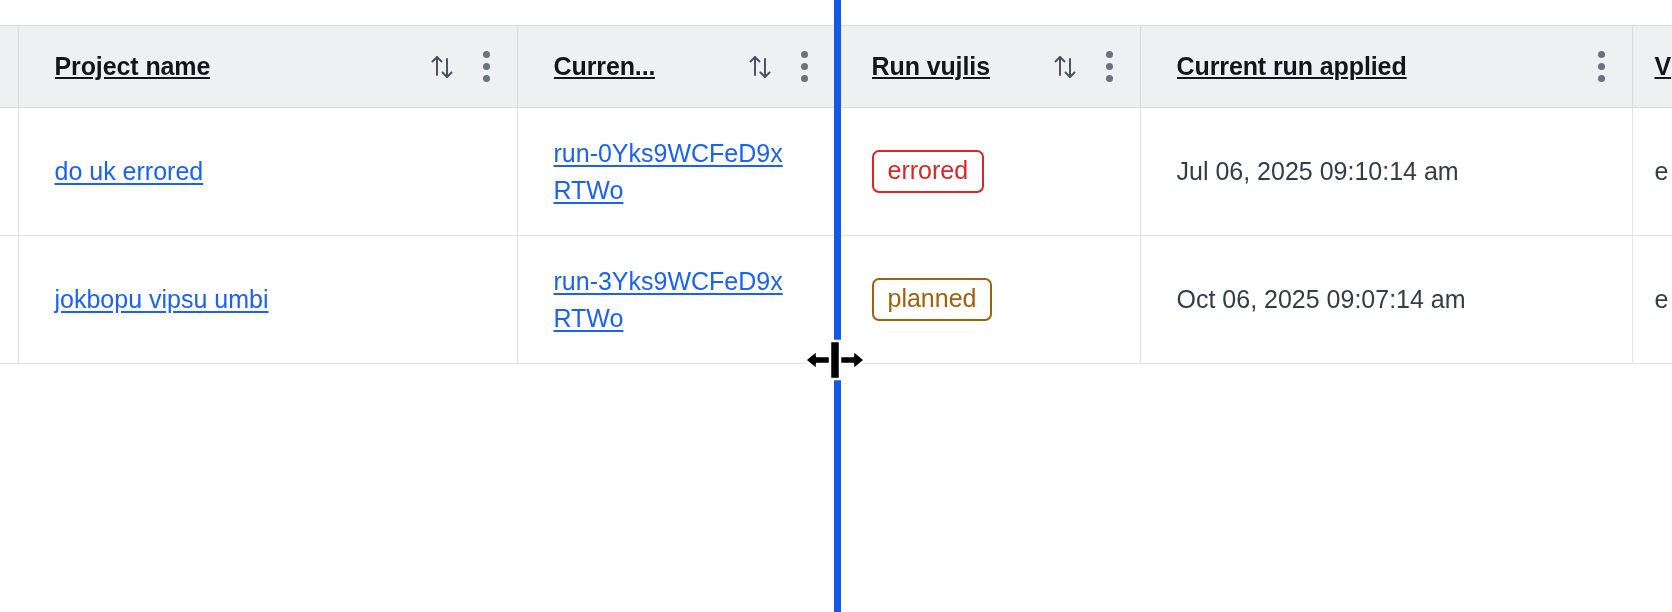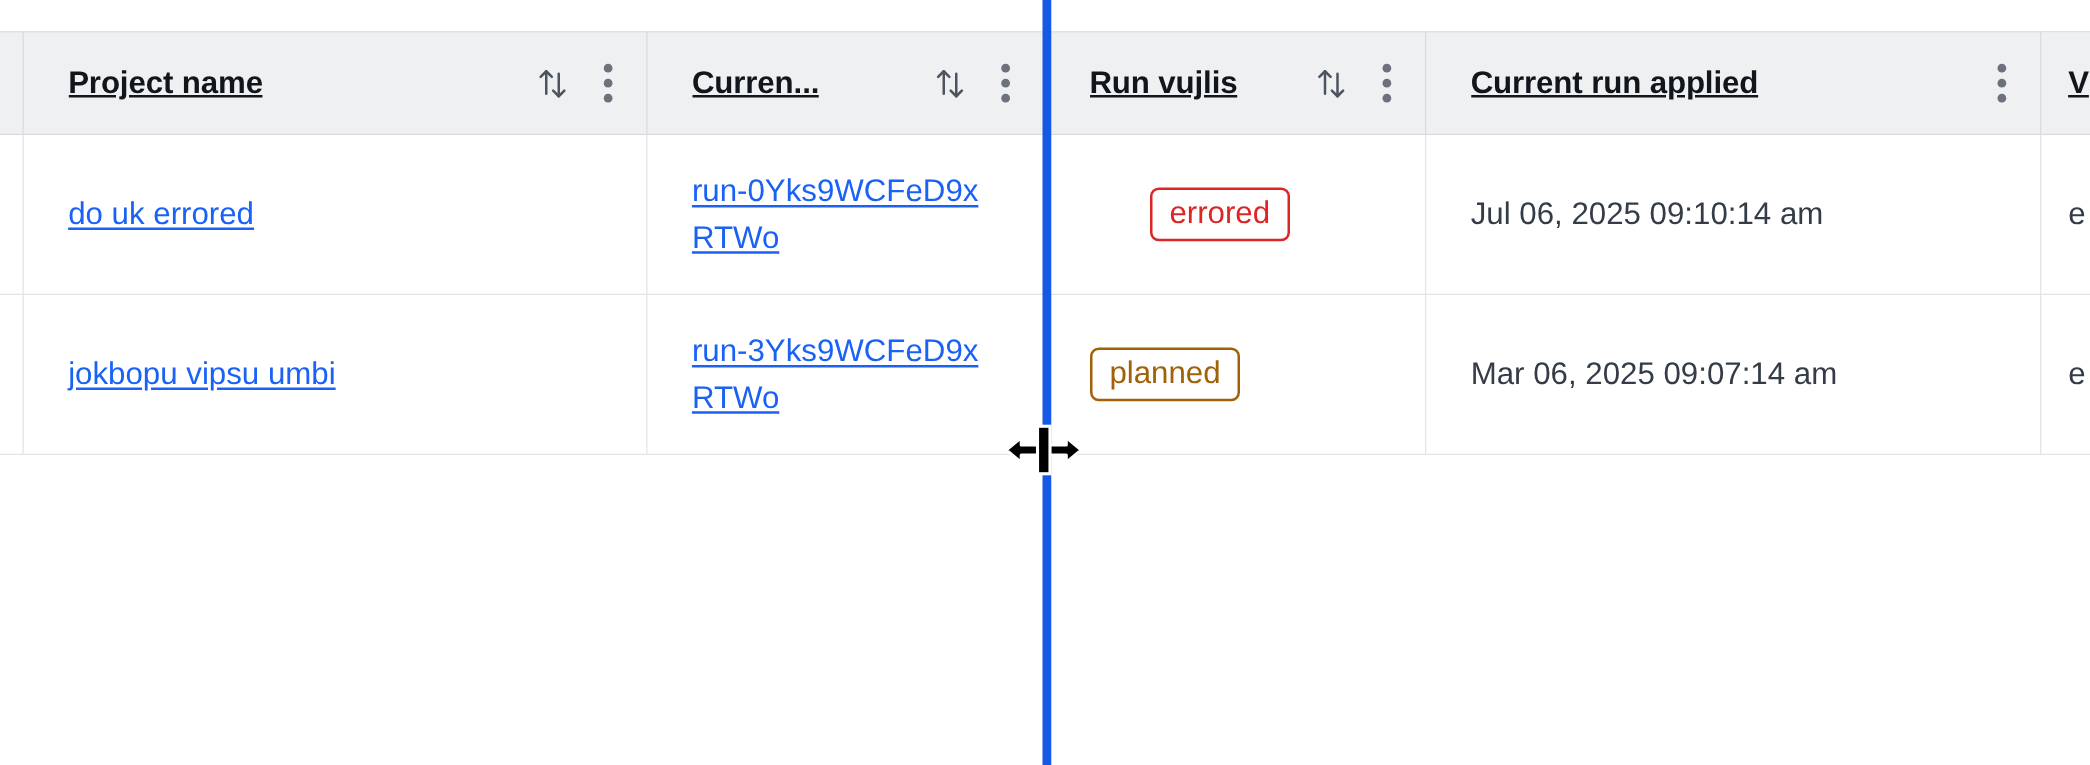--- a/index.html
+++ b/index.html
@@ -158,21 +158,21 @@
   .badge {
     display: inline-block;
     border: 2px solid currentColor;
     border-radius: 7px;
     padding: 6px 14px 8px 14px;
     font-size: 25px;
     line-height: 1;
     background: #ffffff;
     white-space: nowrap;
   }
-  .badge-errored { color: #dc2626; margin-left: 48px; }
+  .badge-errored { color: #dc2626; }
   .badge-applied { color: #047b07; }
   .badge-planned { color: #a16207; }
 
   .date-text { white-space: nowrap; }
 
   
   .resize-guide {
     position: absolute;
     top: 0;
     width: 7px;
@@ -322,21 +322,21 @@
           <td>
             <a class="link">jokbopu vipsu umbi</a>
           </td>
           <td class="cell-run">
             <a class="link run-link">run-3Yks9WCFeD9xRTWo</a>
           </td>
           <td>
             <span class="badge badge-planned">planned</span>
           </td>
           <td>
-            <span class="date-text">Mar 06, 2025 09:07:14 am</span>
+            <span class="date-text">Oct 06, 2025 09:07:14 am</span>
           </td>
           <td class="next-cell">e</td>
         </tr>
 
       </tbody>
     </table>
   </div>
 
   <div class="resize-guide" id="resize-guide" style="left: 834px;"></div>
 

